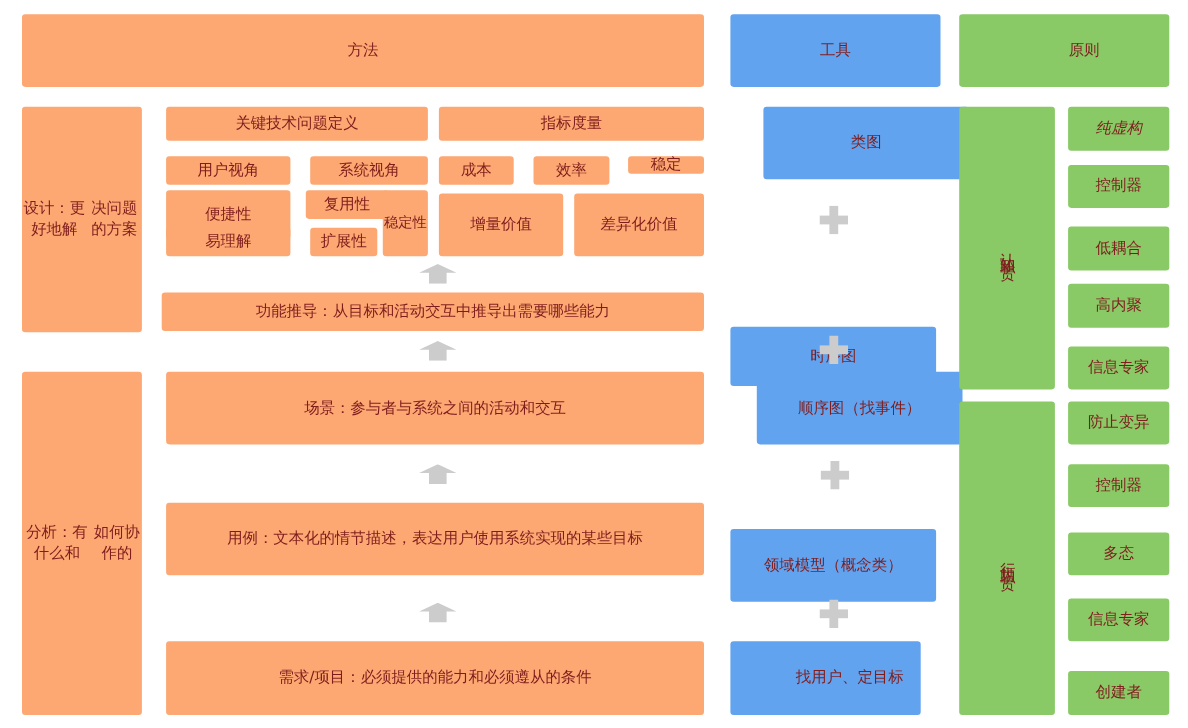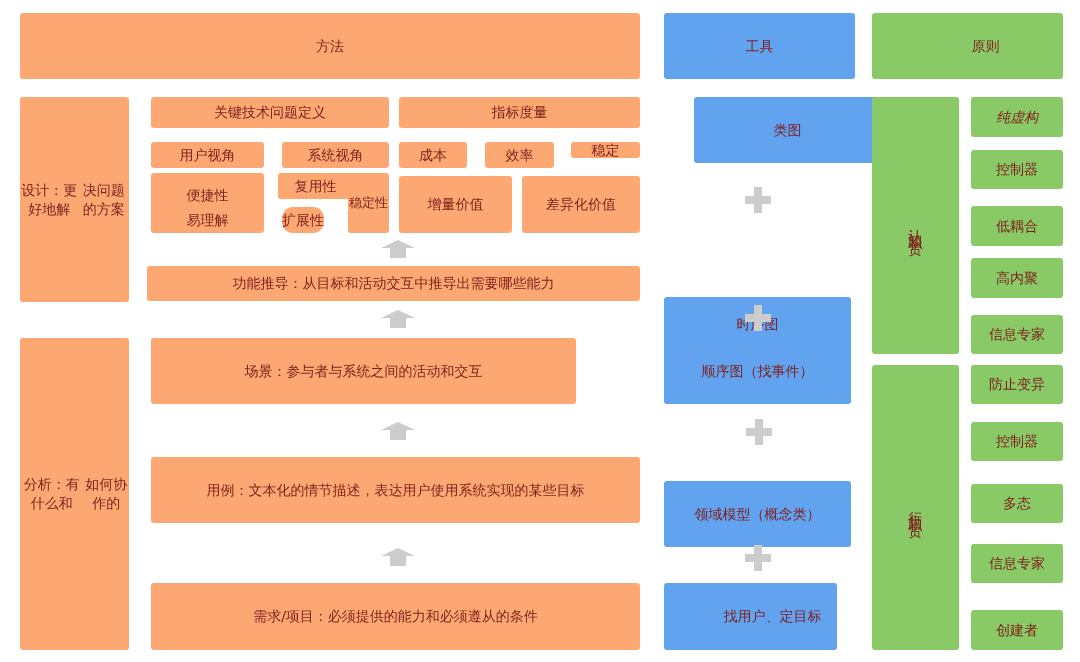--- a/index.html
+++ b/index.html
@@ -26,21 +26,21 @@
   <span>设计：更好地解</span>
   <span>决问题的方案</span>
 </div>
 
 <div class="box o" style="left:151px;top:97px;width:238px;height:31px;">关键技术问题定义</div>
 <div class="box o" style="left:151px;top:142px;width:113px;height:26px;">用户视角</div>
 <div class="box o" style="left:151px;top:173px;width:113px;height:44px;">便捷性</div>
 <div class="box o" style="left:151px;top:207px;width:113px;height:26px;">易理解</div>
 <div class="box o" style="left:282px;top:142px;width:107px;height:26px;">系统视角</div>
 <div class="box o" style="left:278px;top:173px;width:75px;height:26px;">复用性</div>
-<div class="box o" style="left:282px;top:207px;width:42px;height:26px;border-radius:11px;">扩展性</div>
+<div class="box o" style="left:282px;top:207px;width:61px;height:26px;">扩展性</div>
 <div class="box o vnarrow" style="left:348px;top:173px;width:41px;height:60px;font-size:13px;line-height:1.3;">
   <span>稳</span>
   <span>定</span>
   <span>性</span>
 </div>
 
 <div class="box o" style="left:399px;top:97px;width:241px;height:31px;">指标度量</div>
 <div class="box o" style="left:399px;top:142px;width:68px;height:26px;">成本</div>
 <div class="box o" style="left:485px;top:142px;width:69px;height:26px;">效率</div>
 <div class="box o" style="left:571px;top:142px;width:69px;height:16px;">稳定</div>
@@ -60,27 +60,27 @@
     <polygon points="17,0 34,8 25,8 25,18 9,18 9,8 0,8" fill="#cccccc"></polygon>
   </svg>
 
 <div class="box o" style="left:147px;top:266px;width:493px;height:35px;">功能推导：从目标和活动交互中推导出需要哪些能力</div>
 
 <div class="box o vnarrow" style="left:20px;top:338px;width:109px;height:312px;">
   <span>分析：有什么和</span>
   <span>如何协作的</span>
 </div>
 
-<div class="box o" style="left:151px;top:338px;width:425px;height:66px;">场景：参与者与系统之间的活动和交互</div>
+<div class="box o" style="left:151px;top:338px;width:489px;height:66px;">场景：参与者与系统之间的活动和交互</div>
 <div class="box o" style="left:151px;top:457px;width:489px;height:66px;">用例：文本化的情节描述，表达用户使用系统实现的某些目标</div>
 <div class="box o" style="left:151px;top:583px;width:489px;height:67px;">需求/项目：必须提供的能力和必须遵从的条件</div>
 
 <div class="box b" style="left:664px;top:97px;width:187px;height:66px;margin-left:30px;">类图</div>
 <div class="box b" style="left:664px;top:249px;width:187px;height:54px;margin-top:48px;">时序图</div>
-<div class="box b" style="left:664px;top:338px;width:187px;height:66px;">顺序图（找事件）</div>
+<div class="box b" style="left:688px;top:338px;width:187px;height:66px;">顺序图（找事件）</div>
 <div class="box b" style="left:664px;top:457px;width:187px;height:66px;margin-top:24px;">领域模型（概念类）</div>
 <div class="box b" style="left:664px;top:583px;width:173px;height:67px;padding-left:44px;">找用户、定目标</div>
 
 <svg class="plus" style="left:745px;top:187px;" viewBox="0 0 26 26">
     <rect x="9" y="0" width="8" height="26" fill="#cccccc"></rect>
     <rect x="0" y="9" width="26" height="8" fill="#cccccc"></rect>
   </svg>
 <svg class="plus" style="left:745px;top:305px;" viewBox="0 0 26 26">
     <rect x="9" y="0" width="8" height="26" fill="#cccccc"></rect>
     <rect x="0" y="9" width="26" height="8" fill="#cccccc"></rect>

